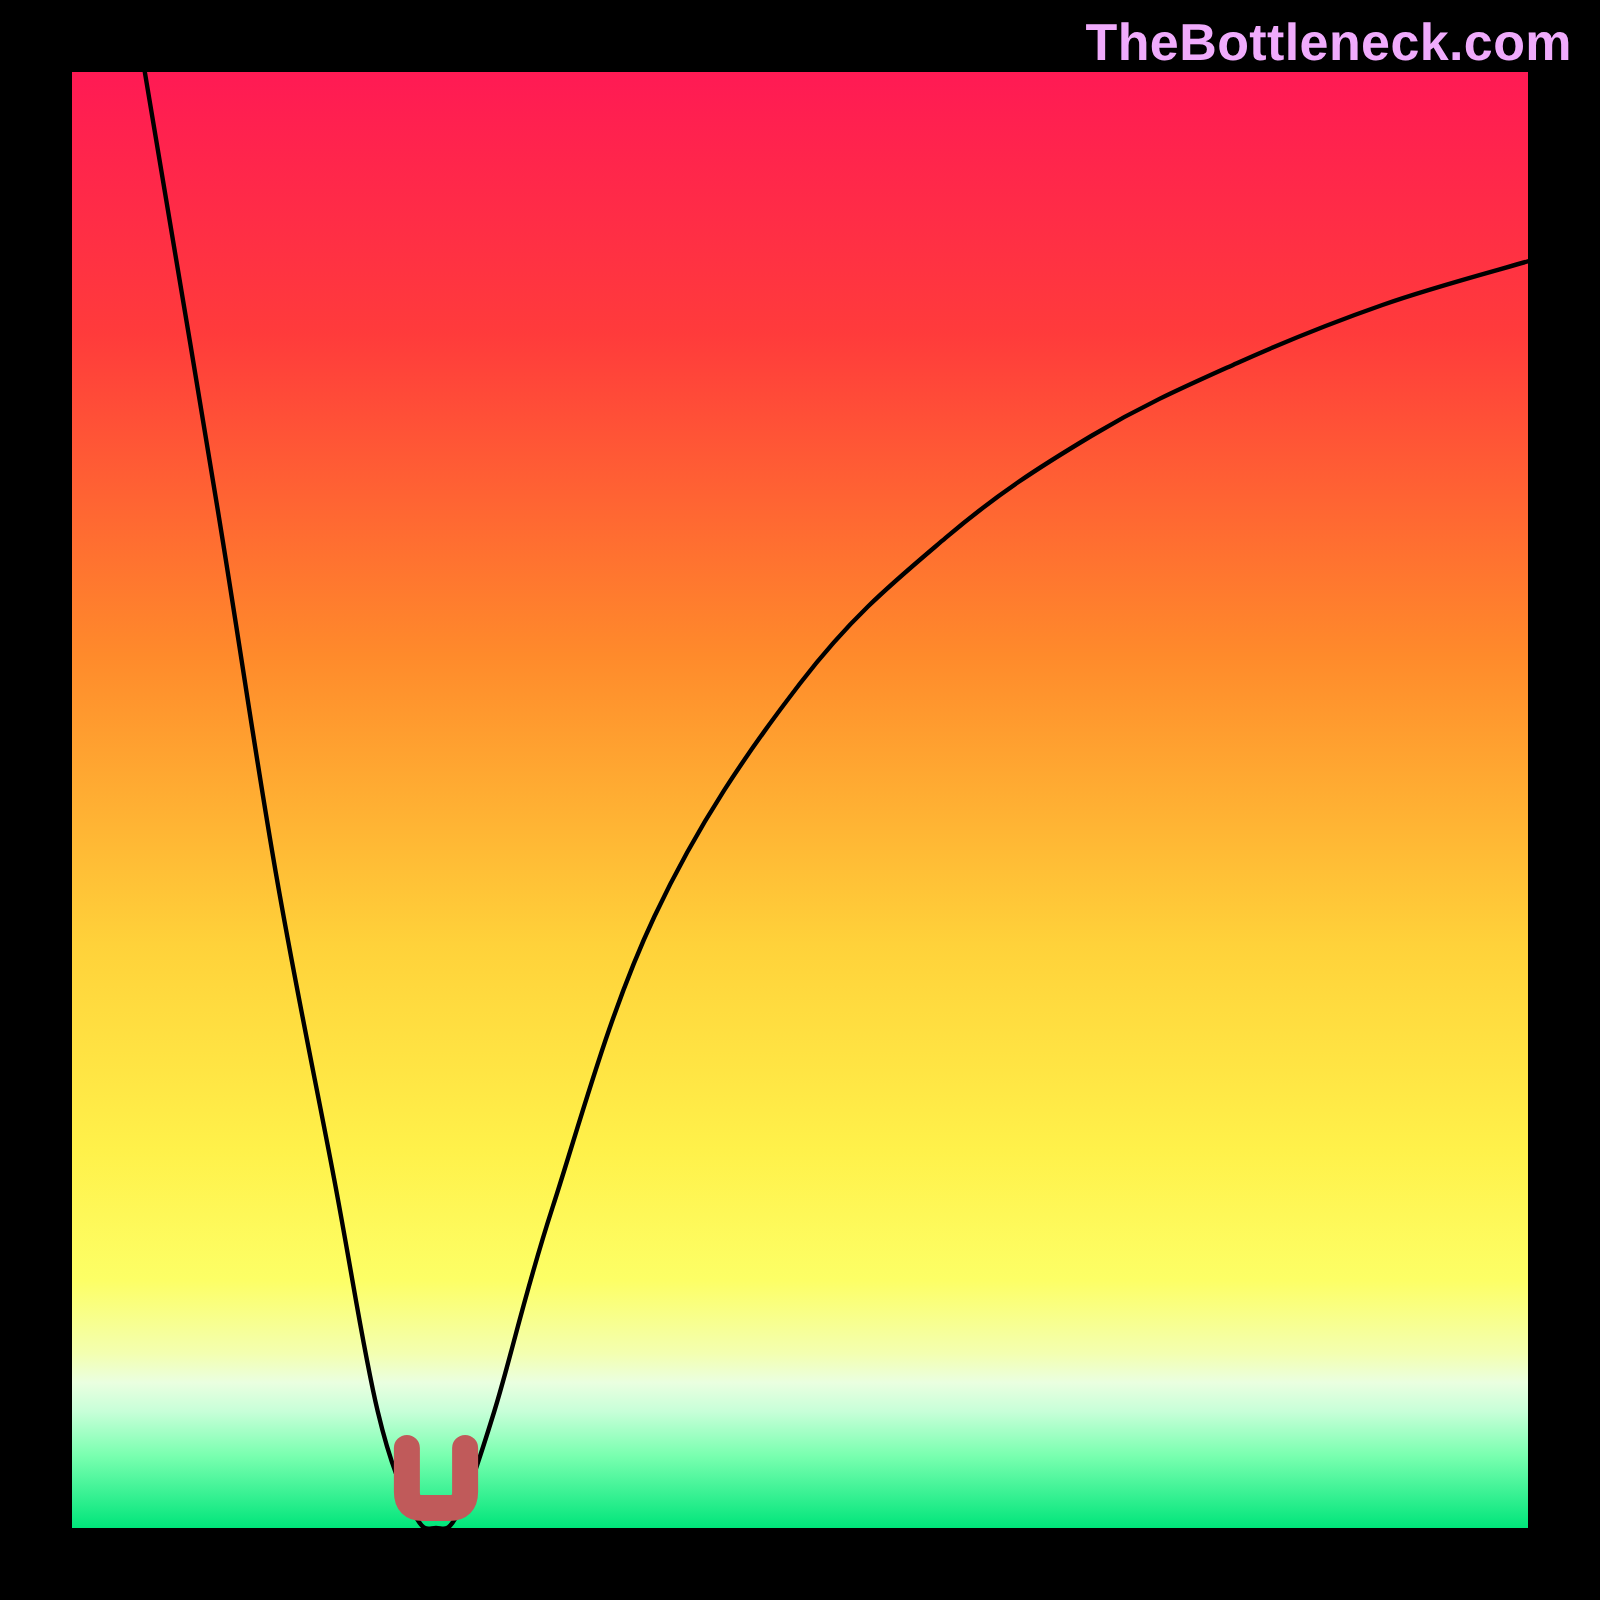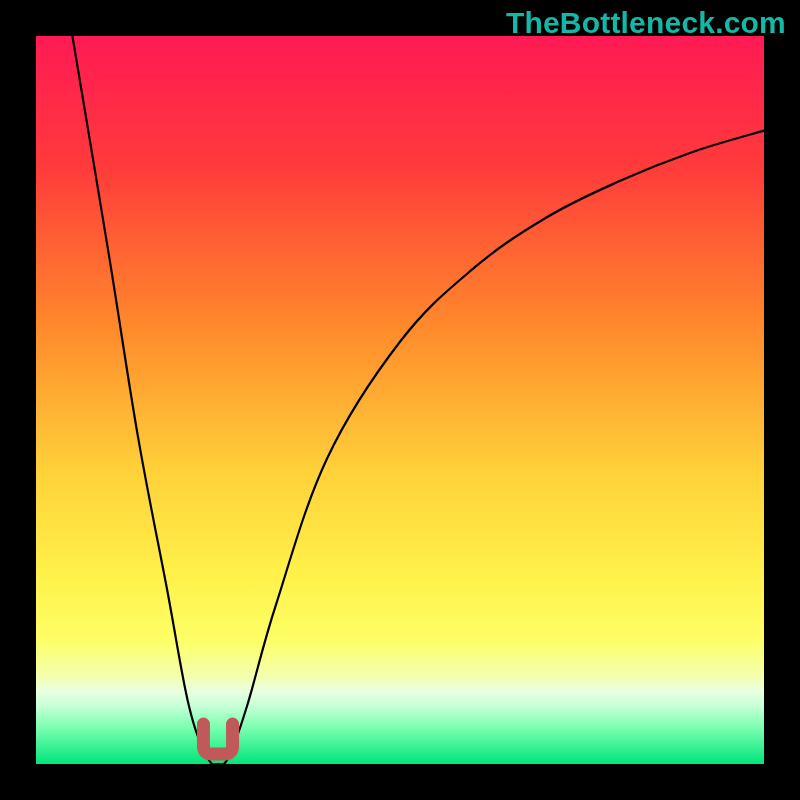--- a/index.html
+++ b/index.html
@@ -38,23 +38,23 @@
     left: 0;
     top: 0;
     width: 100%;
     height: 100%;
   }
   .watermark {
     position: absolute;
     top: 6px;
     right: 14px;
     font-family: Arial, Helvetica, sans-serif;
-    font-size: 30px;
+    font-size: 26px;
     font-weight: 600;
-    color: #14b8a6;
+    color: #f0abfc;
     letter-spacing: 0.2px;
     user-select: none;
   }
 </style>
 </head>
 <body>
 
 <div class="frame">
   <div class="plot">
     <svg class="gradient" viewBox="0 0 728 728" preserveAspectRatio="none">

